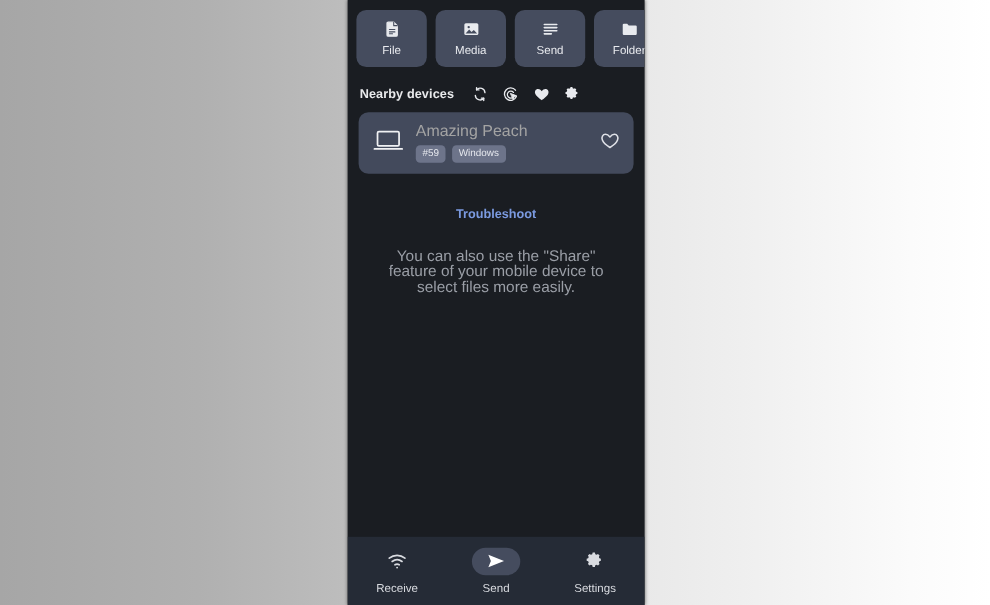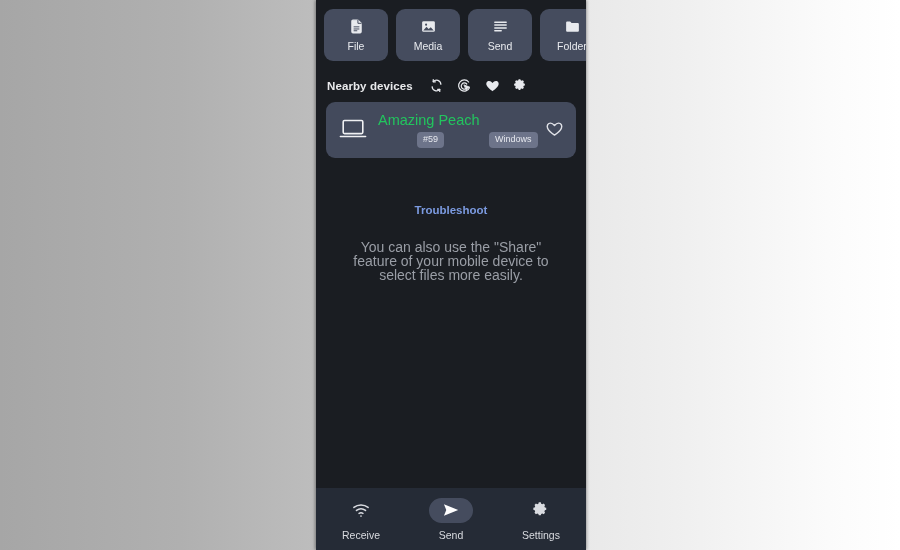--- a/index.html
+++ b/index.html
@@ -74,46 +74,45 @@
     border-radius:9px;
     height:56px;
     display:flex; align-items:center;
     padding:0 12px 0 13px;
     gap:11px;
     cursor:pointer;
   }
   .device-icon{ width:28px; height:23px; flex:0 0 auto; }
   .device-info{ flex:1 1 auto; min-width:0; }
   .device-name{
-    color:#22c55e;
+    color:#a3a3a3;
     font-size:14.5px;
     line-height:17px;
     white-space:nowrap; overflow:hidden; text-overflow:ellipsis;
   }
   .device-badges{ display:flex; gap:6px; margin-top:3px; }
   .badge{
     background:#6d748a;
     color:#e6e8ee;
     font-size:9px;
     line-height:9px;
     padding:3px 6px 4px 6px;
     border-radius:4px;
     white-space:nowrap;
-    margin-left:39px;
   }
   .fav-icon{ width:19px; height:19px; flex:0 0 auto; cursor:pointer; }
 
   
   #troubleshoot-link{
     display:block;
     text-align:center;
     color:#7b9ae0;
     font-size:11.5px;
     font-weight:bold;
-    margin-top:46px;
+    margin-top:31px;
     text-decoration:none;
     cursor:pointer;
   }
   #hint-text{
     color:#9a9ea6;
     font-size:14px;
     line-height:14px;
     text-align:center;
     margin-top:24px;
     padding:0 22px;

